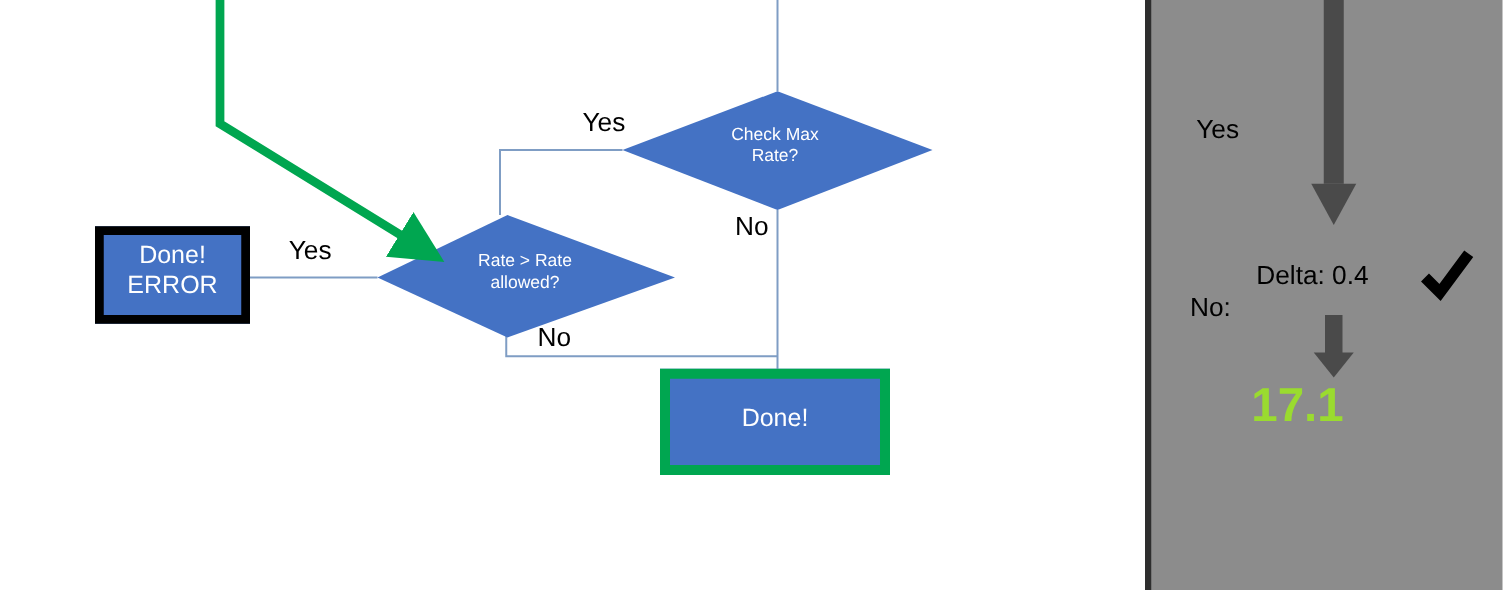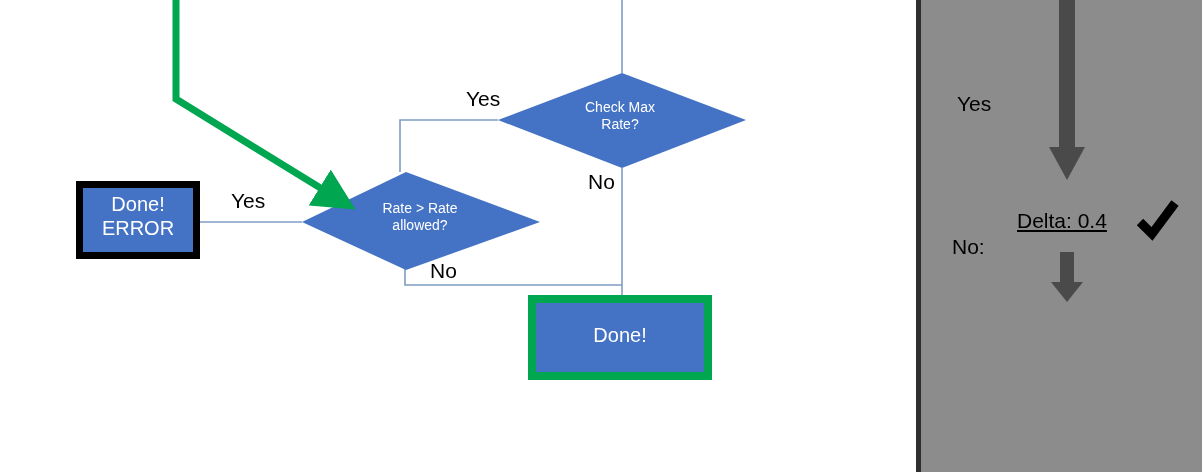--- a/index.html
+++ b/index.html
@@ -46,21 +46,21 @@
 
   
   #panel{
     position:absolute;left:916px;top:0;width:286px;height:472px;
     background:#8c8c8c;border-left:5px solid #2e2e2e;box-sizing:border-box;
   }
   #panel-svg{position:absolute;left:0;top:0;width:281px;height:472px;}
   .panel-text{position:absolute;color:#000000;font-size:21px;white-space:nowrap;}
   #p-yes{left:36px;top:92px;}
   #p-no{left:31px;top:209px;margin-top:26px;}
-  #p-delta{left:96px;top:209px;text-decoration:underline;}
+  #p-delta{left:84px;top:209px;}
   #p-value{
     position:absolute;left:0px;top:304px;width:234px;text-align:center;
     color:#9ADB2F;font-size:38px;font-weight:bold;white-space:nowrap;
   }
 </style>
 </head>
 <body>
 
 <div id="stage">
 
@@ -124,15 +124,16 @@
         <rect x="139" y="252" width="14" height="33"></rect>
         <polygon points="130,282 162,282 146,302"></polygon>
       </g>
 
       <path d="M219,222 L231,234 L254,203" stroke="#000000" stroke-width="9" fill="none" stroke-linecap="butt" stroke-linejoin="miter"></path>
     </svg>
 
     <div class="panel-text" id="p-yes">Yes</div>
     <div class="panel-text" id="p-no">No:</div>
     <div class="panel-text" id="p-delta">Delta: 0.4</div>
+    <div id="p-value">17.1</div>
   </div>
 
 </div>
 
 </body></html>

